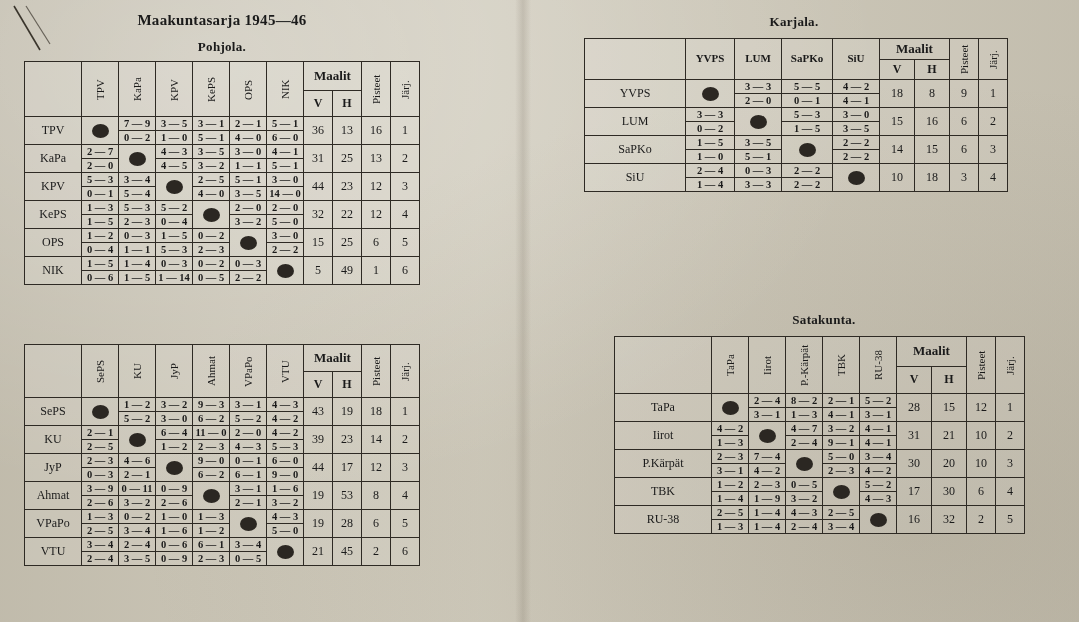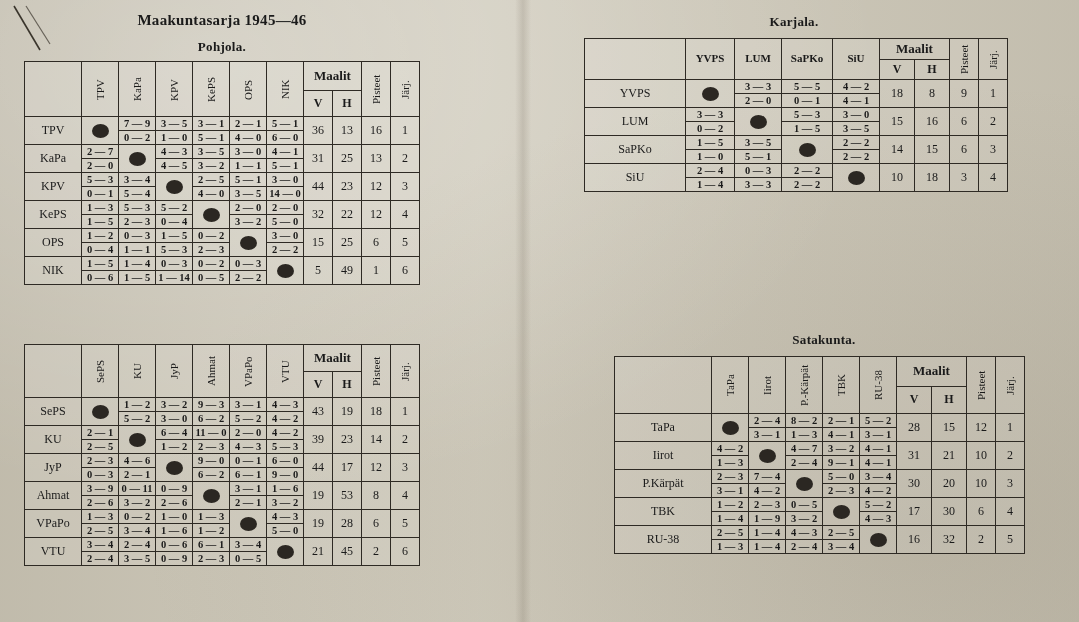--- a/index.html
+++ b/index.html
@@ -615,21 +615,21 @@
           </td>
       <td class="numcell wide">10</td>
       <td class="numcell wide">18</td>
       <td class="numcell">3</td>
       <td class="numcell">4</td>
     </tr>
   </tbody>
     </table>
 </div>
 
-<div class="block" style="left:614px;top:332px;">
+<div class="block" style="left:614px;top:312px;">
   <div class="title t-sub" style="width:420px;">Satakunta.</div>
   <table style="margin-top:8px;">
     <tbody>
         <tr>
       <th rowspan="2" style="width:96px;"></th>
       <th rowspan="2" class="vhead" style="height:50px;">TaPa</th>
       <th rowspan="2" class="vhead">Iirot</th>
       <th rowspan="2" class="vhead">P.-Kärpät</th>
       <th rowspan="2" class="vhead">TBK</th>
       <th rowspan="2" class="vhead">RU-38</th>

